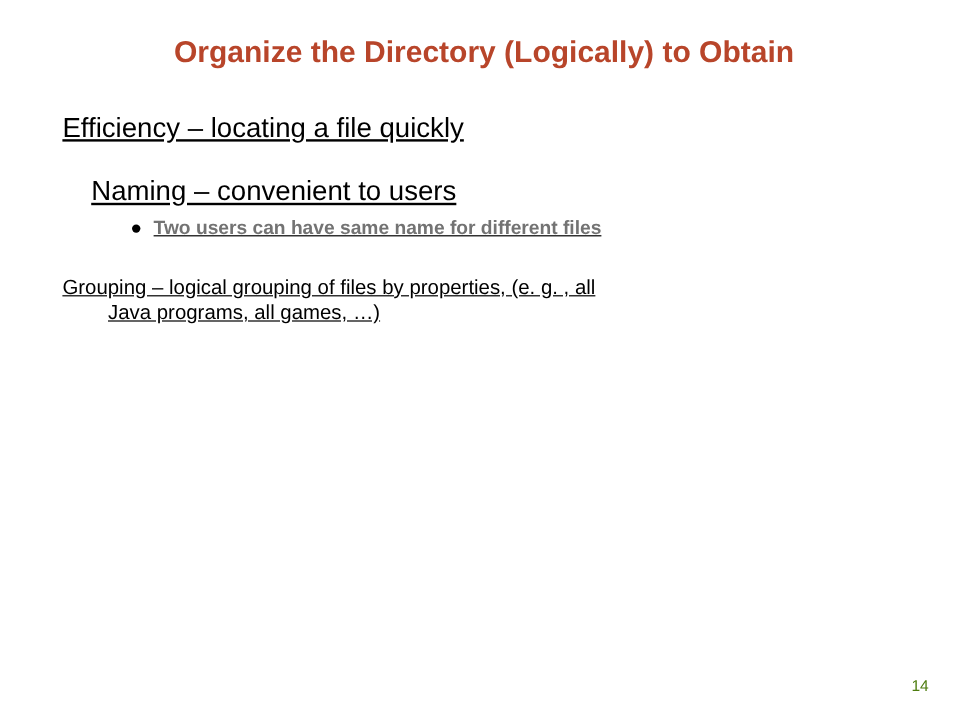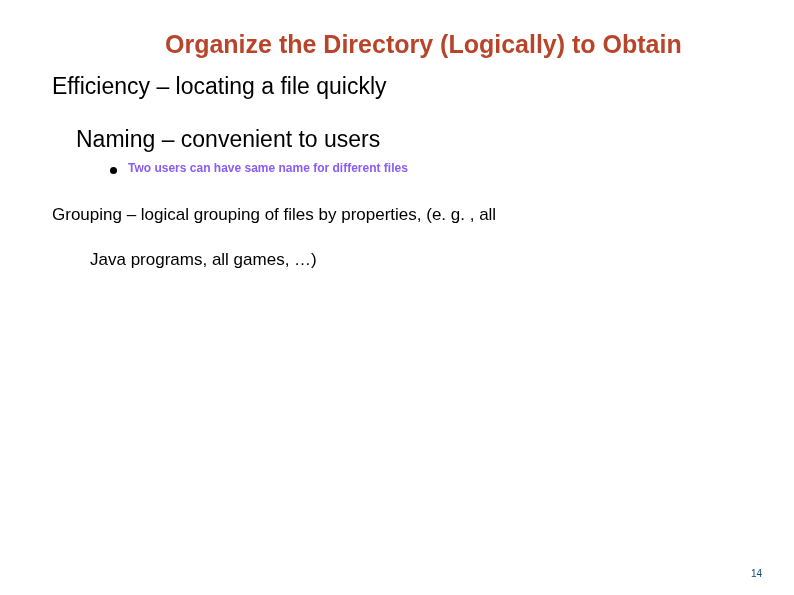--- a/index.html
+++ b/index.html
@@ -19,46 +19,46 @@
     box-sizing: border-box;
   }
   .title {
     position: absolute;
     top: 30px;
     left: 145px;
     font-size: 25px;
     font-weight: bold;
     color: #b8452a;
     white-space: nowrap;
-    margin-left: 20px;
   }
   .body {
     position: absolute;
-    top: 72px;
+    top: 92px;
     left: 52px;
     width: 690px;
+    text-decoration: underline;
   }
   .point {
     font-size: 23px;
     color: #000000;
     margin-bottom: 24px;
     line-height: 1.25;
   }
   .point.with-sub {
     margin-bottom: 6px;
     margin-left: 24px;
   }
   .subpoints {
     margin-left: 58px;
     margin-bottom: 28px;
   }
   .subpoint {
-    font-size: 12px;
+    font-size: 16px;
     font-weight: bold;
-    color: #8b5cf6;
+    color: #737373;
     margin-bottom: 4px;
     position: relative;
     padding-left: 18px;
     line-height: 1.35;
   }
   .subpoint::before {
     content: "";
     position: absolute;
     left: 0;
     top: 7px;
@@ -68,28 +68,27 @@
     border-radius: 50%;
   }
   .grouping {
     font-size: 17px;
     color: #000000;
     line-height: 1.25;
   }
   .grouping .indent {
     display: block;
     padding-left: 38px;
-    margin-top: 24px;
   }
   .page-number {
     position: absolute;
     bottom: 16px;
-    right: 32px;
-    font-size: 10px;
-    color: #0c4a6e;
+    right: 20px;
+    font-size: 13px;
+    color: #4d7c0f;
   }
 </style>
 </head>
 <body>
 
 <div class="slide">
 
   <div class="title">Organize the Directory (Logically) to Obtain</div>
 
   <div class="body">

